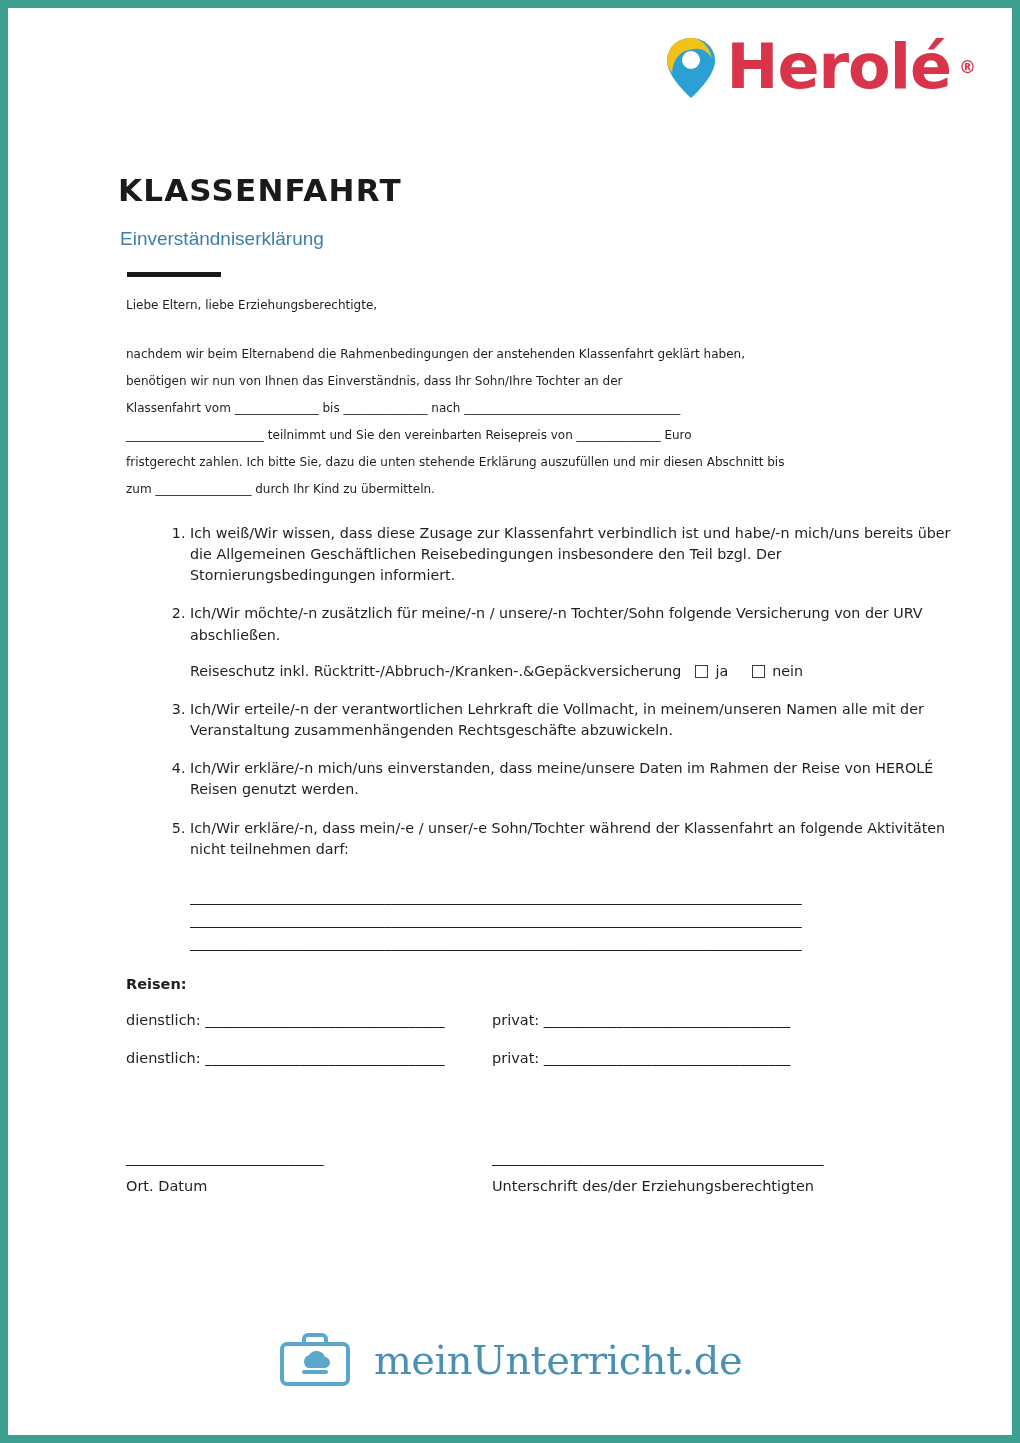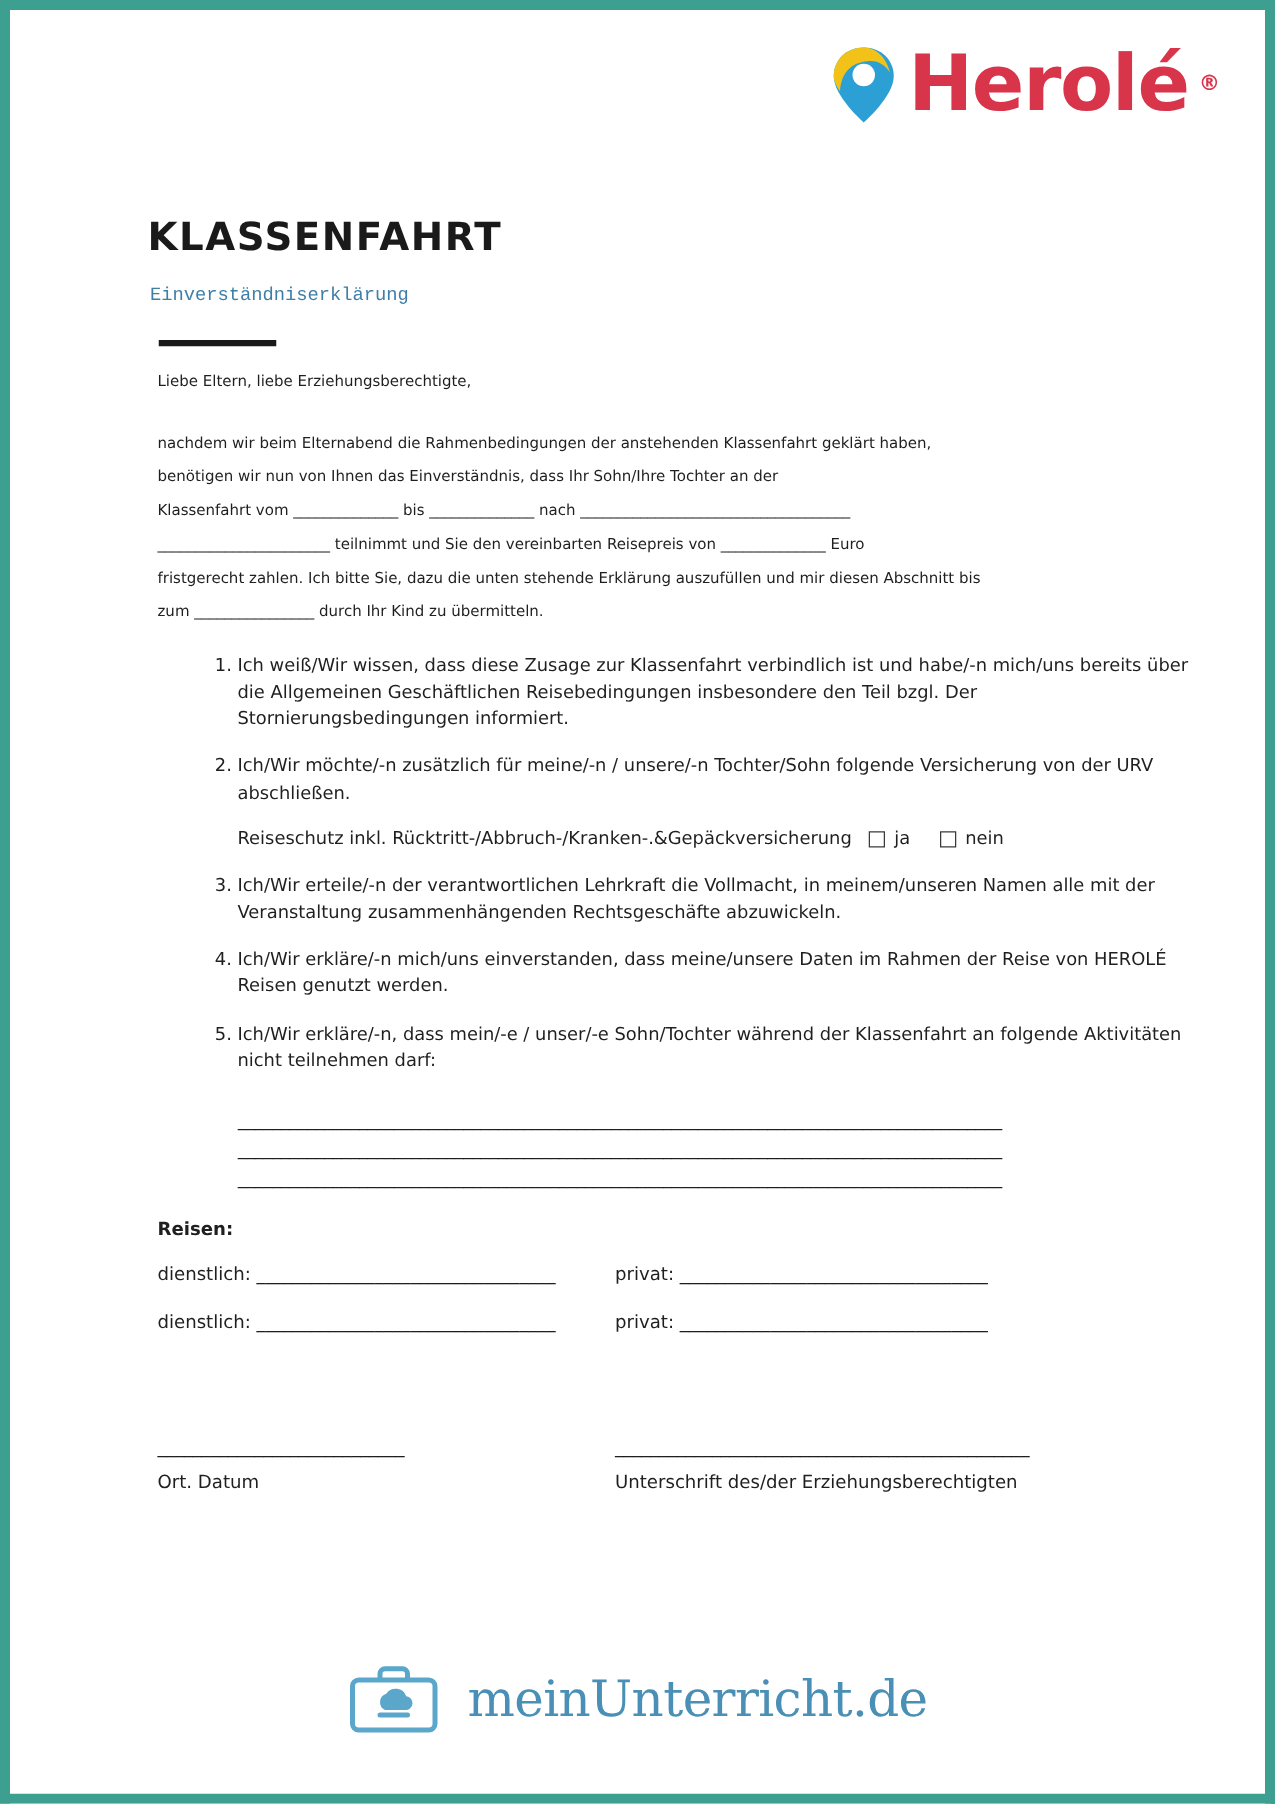--- a/index.html
+++ b/index.html
@@ -75,22 +75,22 @@
     font-size: 31px;
     font-weight: bold;
     letter-spacing: 1.2px;
     color: #1a1a1a;
     margin-top: 16px;
   }
   .subtitle {
     position: absolute;
     left: 112px;
     top: 220px;
-    font-family: Liberation Mono, monospace;
-    font-size: 15px;
+    font-family: Liberation Sans, sans-serif;
+    font-size: 19px;
     color: #3d7fa8;
   }
   .rule {
     position: absolute;
     left: 119px;
     top: 264px;
     width: 94px;
     height: 5px;
     background: #1a1a1a;
   }

